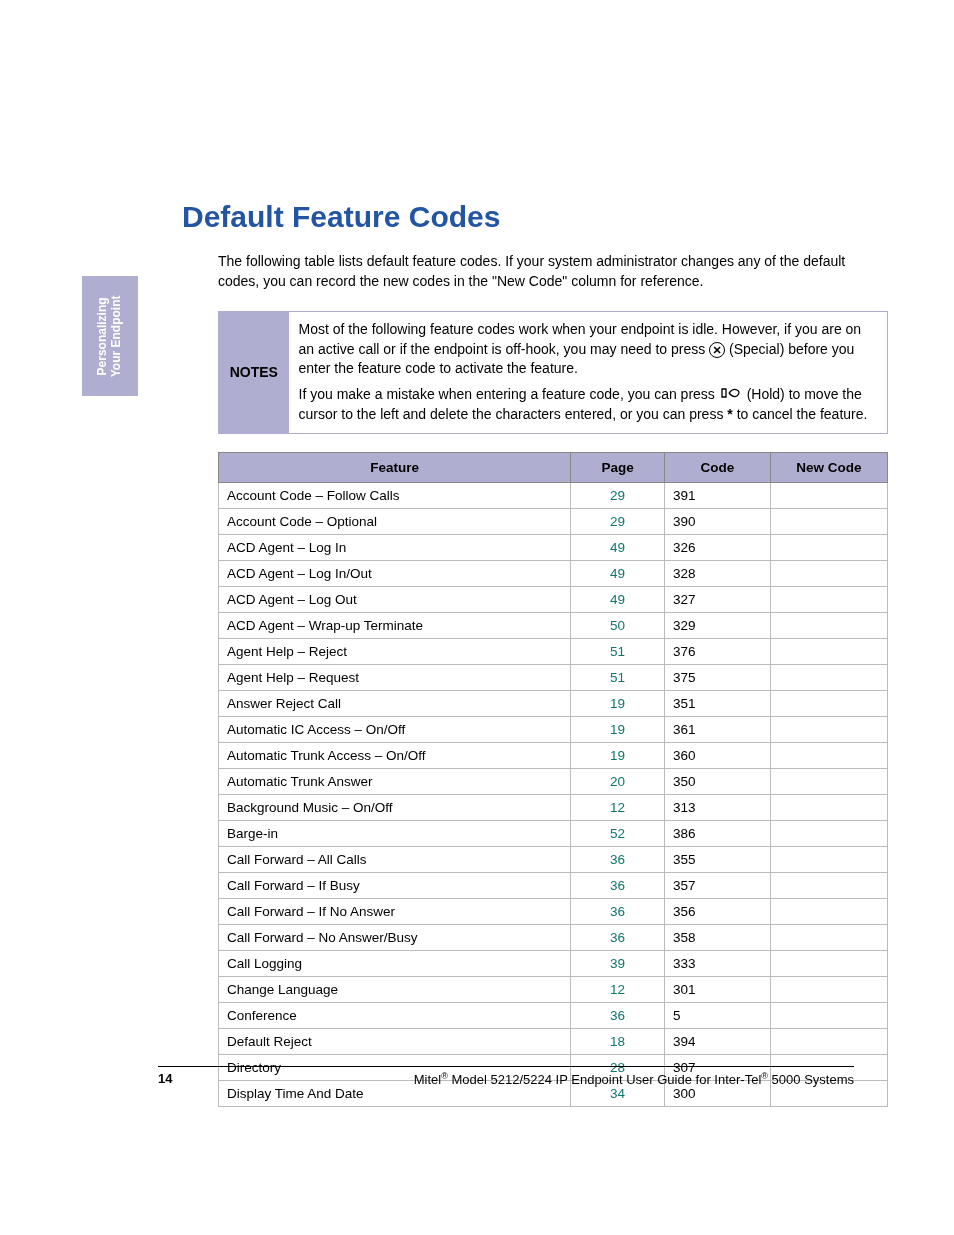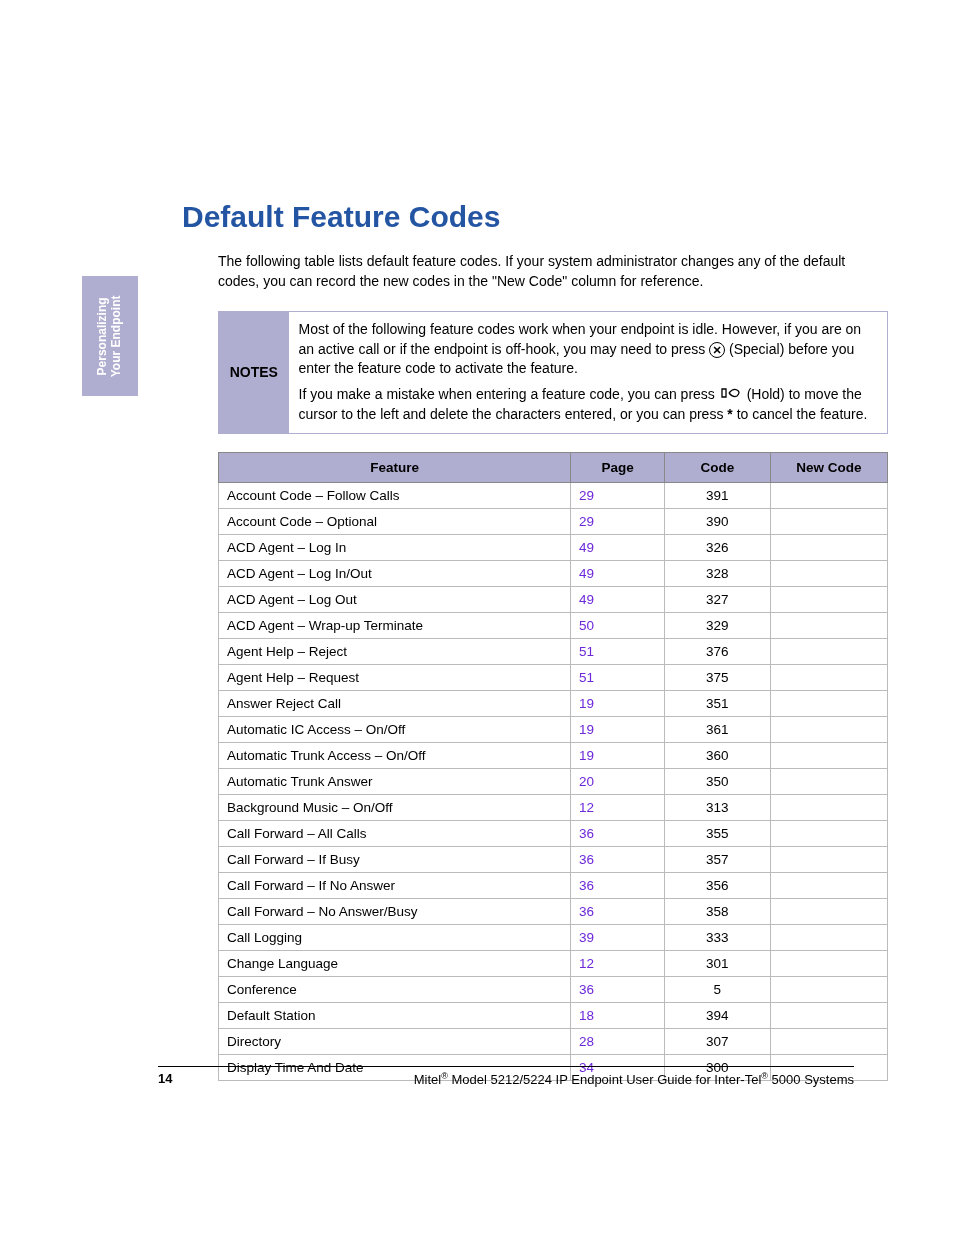--- a/index.html
+++ b/index.html
@@ -101,22 +101,22 @@
     padding: 7px 8px;
     border: 1px solid #888;
     text-align: center;
   }
   table.feat th.fcol { text-align: center; }
   table.feat td {
     border: 1px solid #bbb;
     padding: 5px 8px;
   }
   table.feat td.f { text-align: left; }
-  table.feat td.p { text-align: left; color: #6d28d9; width: 80px; margin-top: 16px; }
-  table.feat td.c { text-align: center; width: 90px; }
+  table.feat td.p { text-align: center; color: #0f766e; width: 80px; margin-top: 16px; }
+  table.feat td.c { text-align: left; width: 90px; }
   table.feat td.n { width: 100px; }
   table.feat tr:first-child th:first-child { width: 300px; }
   .footer {
     position: absolute;
     bottom: 148px;
     left: 158px;
     right: 100px;
     border-top: 1px solid #000;
     padding-top: 4px;
     display: flex;
@@ -251,20 +251,26 @@
           <td class="c">350</td>
           <td class="n"></td>
         </tr>
         <tr>
           <td class="f">Background Music – On/Off</td>
           <td class="p">12</td>
           <td class="c">313</td>
           <td class="n"></td>
         </tr>
         <tr>
+          <td class="f">Barge-in</td>
+          <td class="p">52</td>
+          <td class="c">386</td>
+          <td class="n"></td>
+        </tr>
+        <tr>
           <td class="f">Call Forward – All Calls</td>
           <td class="p">36</td>
           <td class="c">355</td>
           <td class="n"></td>
         </tr>
         <tr>
           <td class="f">Call Forward – If Busy</td>
           <td class="p">36</td>
           <td class="c">357</td>
           <td class="n"></td>
@@ -293,21 +299,21 @@
           <td class="c">301</td>
           <td class="n"></td>
         </tr>
         <tr>
           <td class="f">Conference</td>
           <td class="p">36</td>
           <td class="c">5</td>
           <td class="n"></td>
         </tr>
         <tr>
-          <td class="f">Default Station</td>
+          <td class="f">Default Reject</td>
           <td class="p">18</td>
           <td class="c">394</td>
           <td class="n"></td>
         </tr>
         <tr>
           <td class="f">Directory</td>
           <td class="p">28</td>
           <td class="c">307</td>
           <td class="n"></td>
         </tr>

